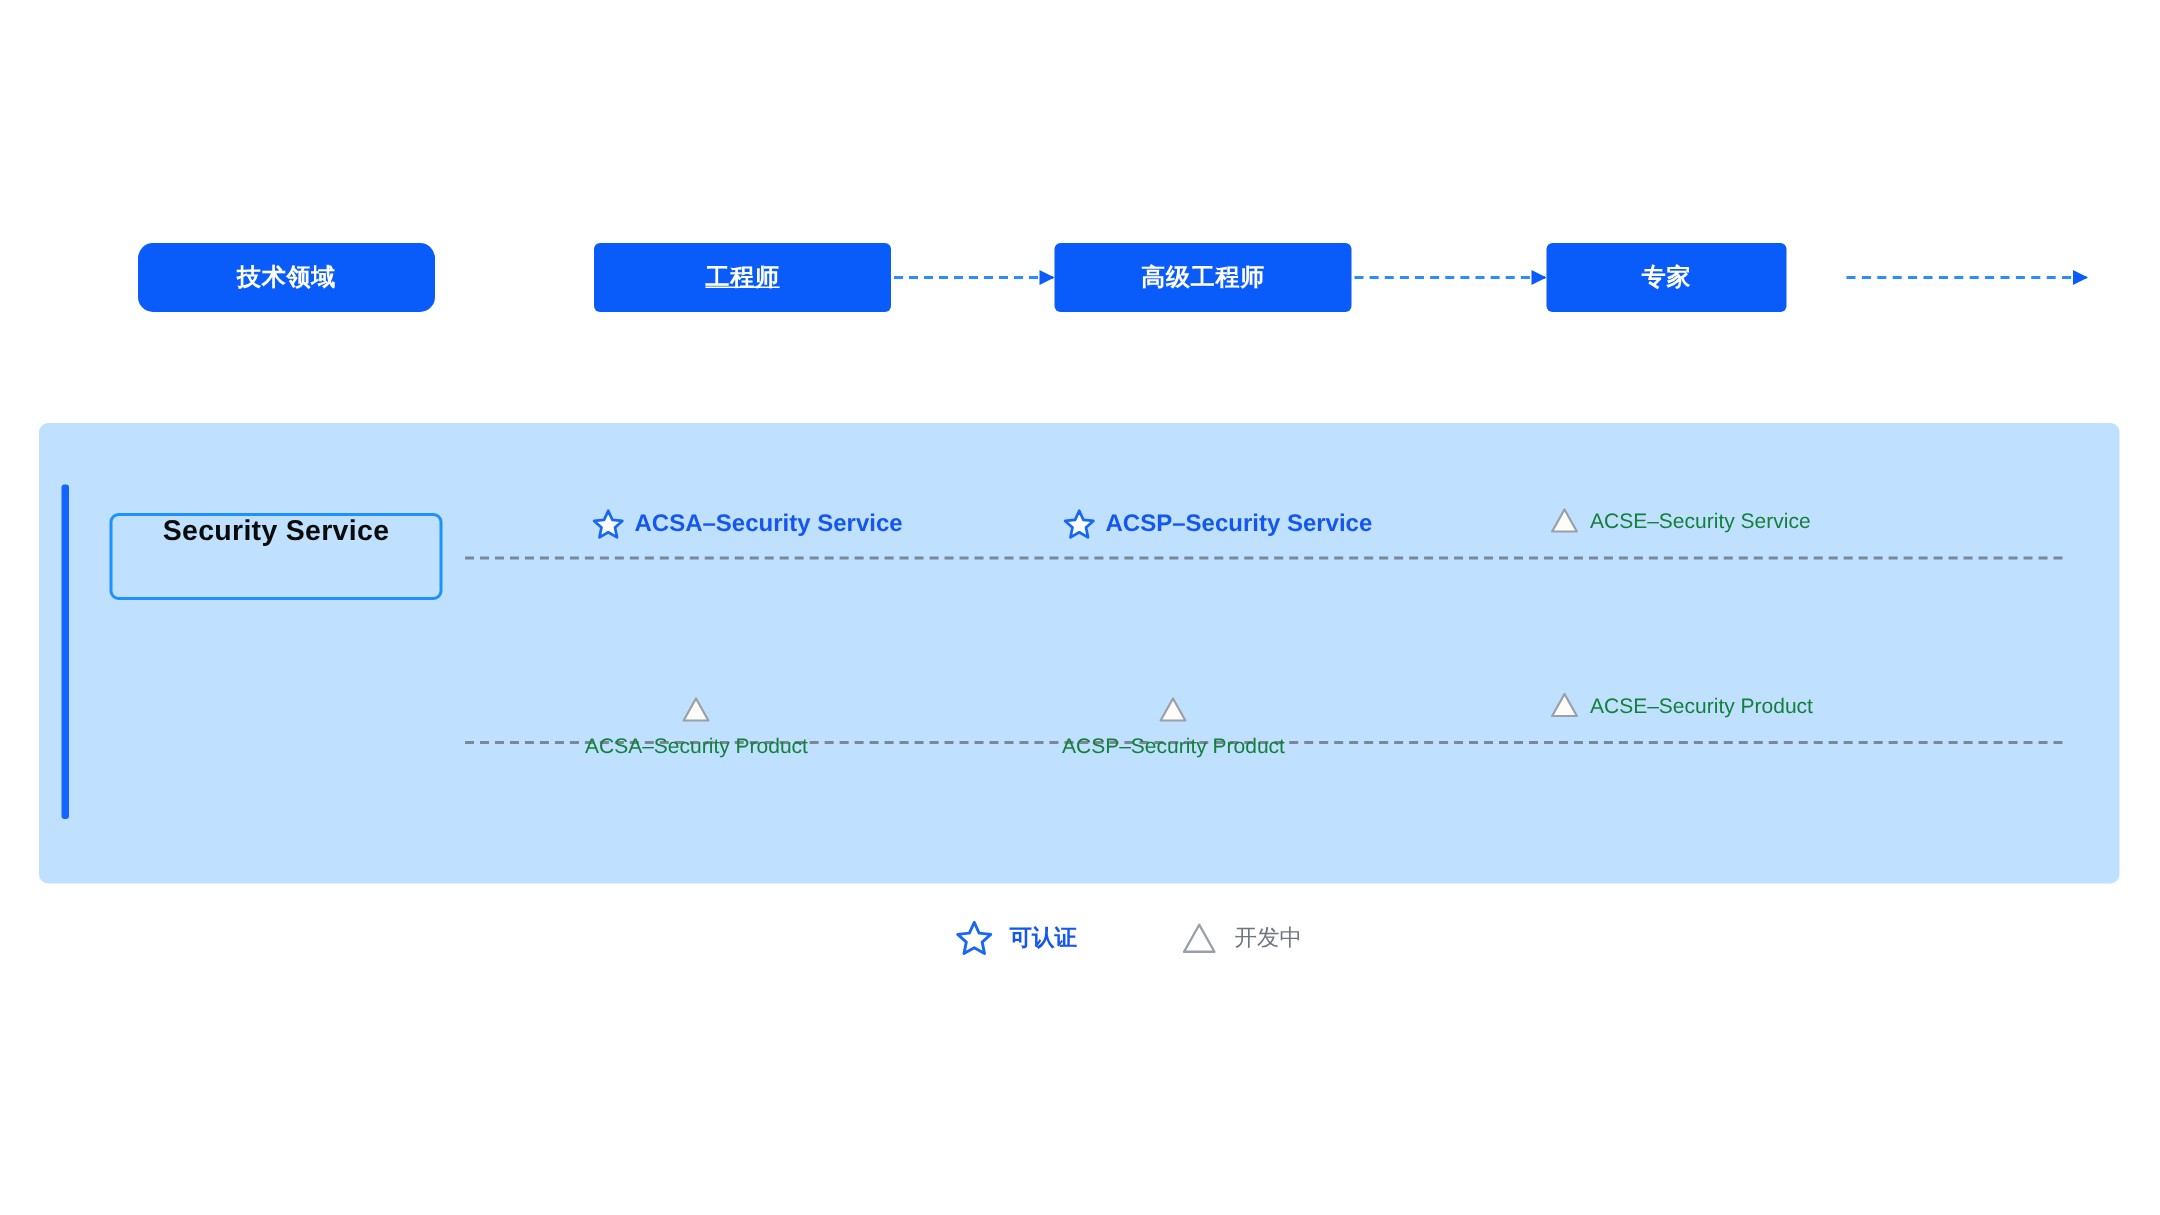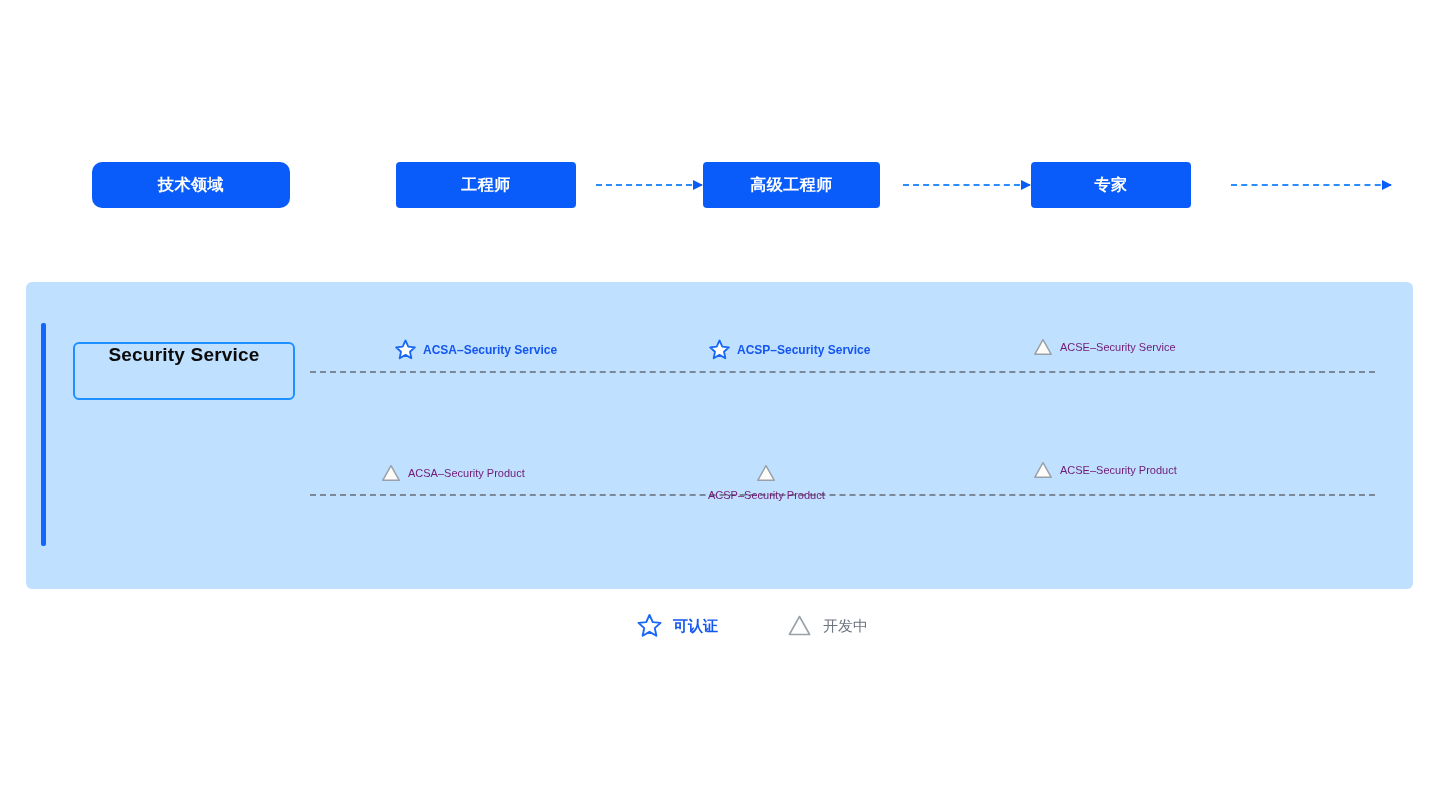--- a/index.html
+++ b/index.html
@@ -38,22 +38,22 @@
     font-size: 16px;
     font-weight: bold;
     letter-spacing: 0.5px;
     display: flex;
     align-items: center;
     justify-content: center;
     user-select: none;
   }
 
   .flow-step.s0 { left: 92px;   width: 198px; border-radius: 10px; }
-  .flow-step.s1 { left: 396px;  width: 180px; }
-  .flow-step.s2 { left: 703px;  width: 177px; align-items: center; }
+  .flow-step.s1 { left: 396px;  width: 198px; text-decoration: underline; }
+  .flow-step.s2 { left: 703px;  width: 198px; align-items: center; }
   .flow-step.s3 { left: 1031px; width: 160px; }
 
   
   .flow-arrow {
     position: absolute;
     top: 22px;
     height: 2px;
     display: block;
   }
   .flow-arrow .ln {
@@ -138,41 +138,41 @@
 
   
   .milestone {
     position: absolute;
     display: flex;
     align-items: center;
     gap: 6px;
     white-space: nowrap;
   }
   .milestone .ms-label {
-    font-size: 12px;
+    font-size: 16px;
     line-height: 1;
   }
   .milestone.cert .ms-label {
     color: #1456f0;
     font-weight: bold;
   }
   .milestone.dev .ms-label {
-    color: #701a75;
+    color: #15803d;
     font-weight: normal;
-    font-size: 11px;
+    font-size: 14px;
   }
 
   .ms-icon { display: block; flex: 0 0 auto; }
 
   
   .cat-row.r0 .m0 { left: 368px; top: -4px; }
   .cat-row.r0 .m1 { left: 682px; top: -4px; align-items: center; }
   .cat-row.r0 .m2 { left: 1006px; top: -6px; }
   
-  .cat-row.r1 .m0 { left: 354px; top: -3px; }
+  .cat-row.r1 .m0 { left: 364px; top: -3px; flex-direction: column; }
   .cat-row.r1 .m1 { left: 682px; top: -3px; flex-direction: column; }
   .cat-row.r1 .m2 { left: 1006px; top: -6px; }
 
   
   .legend {
     position: absolute;
     left: 0;
     top: 612px;
     width: 1440px;
     height: 38px;

